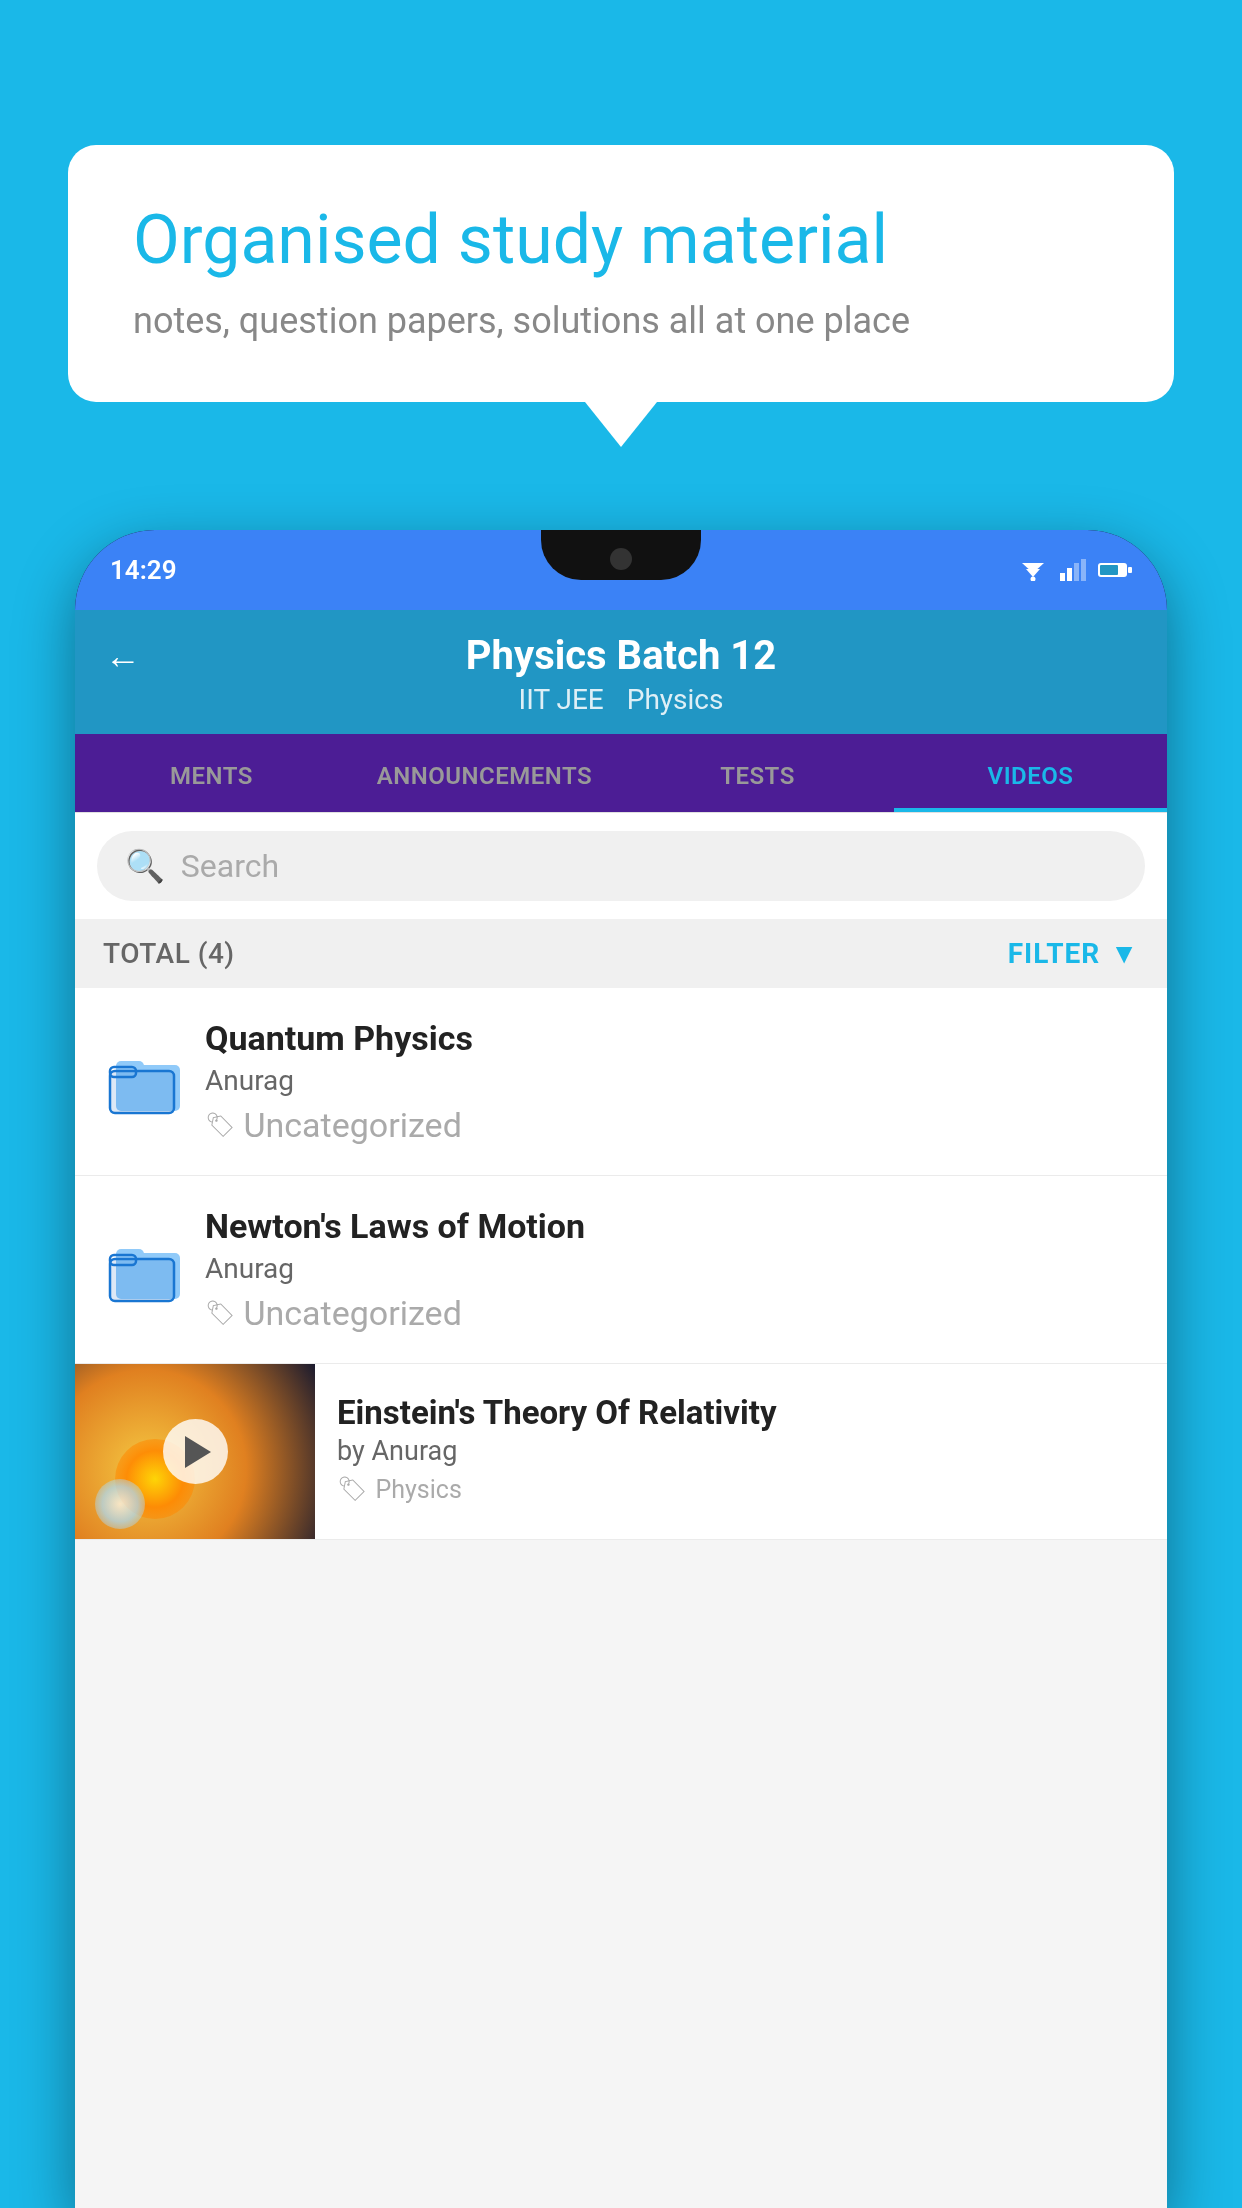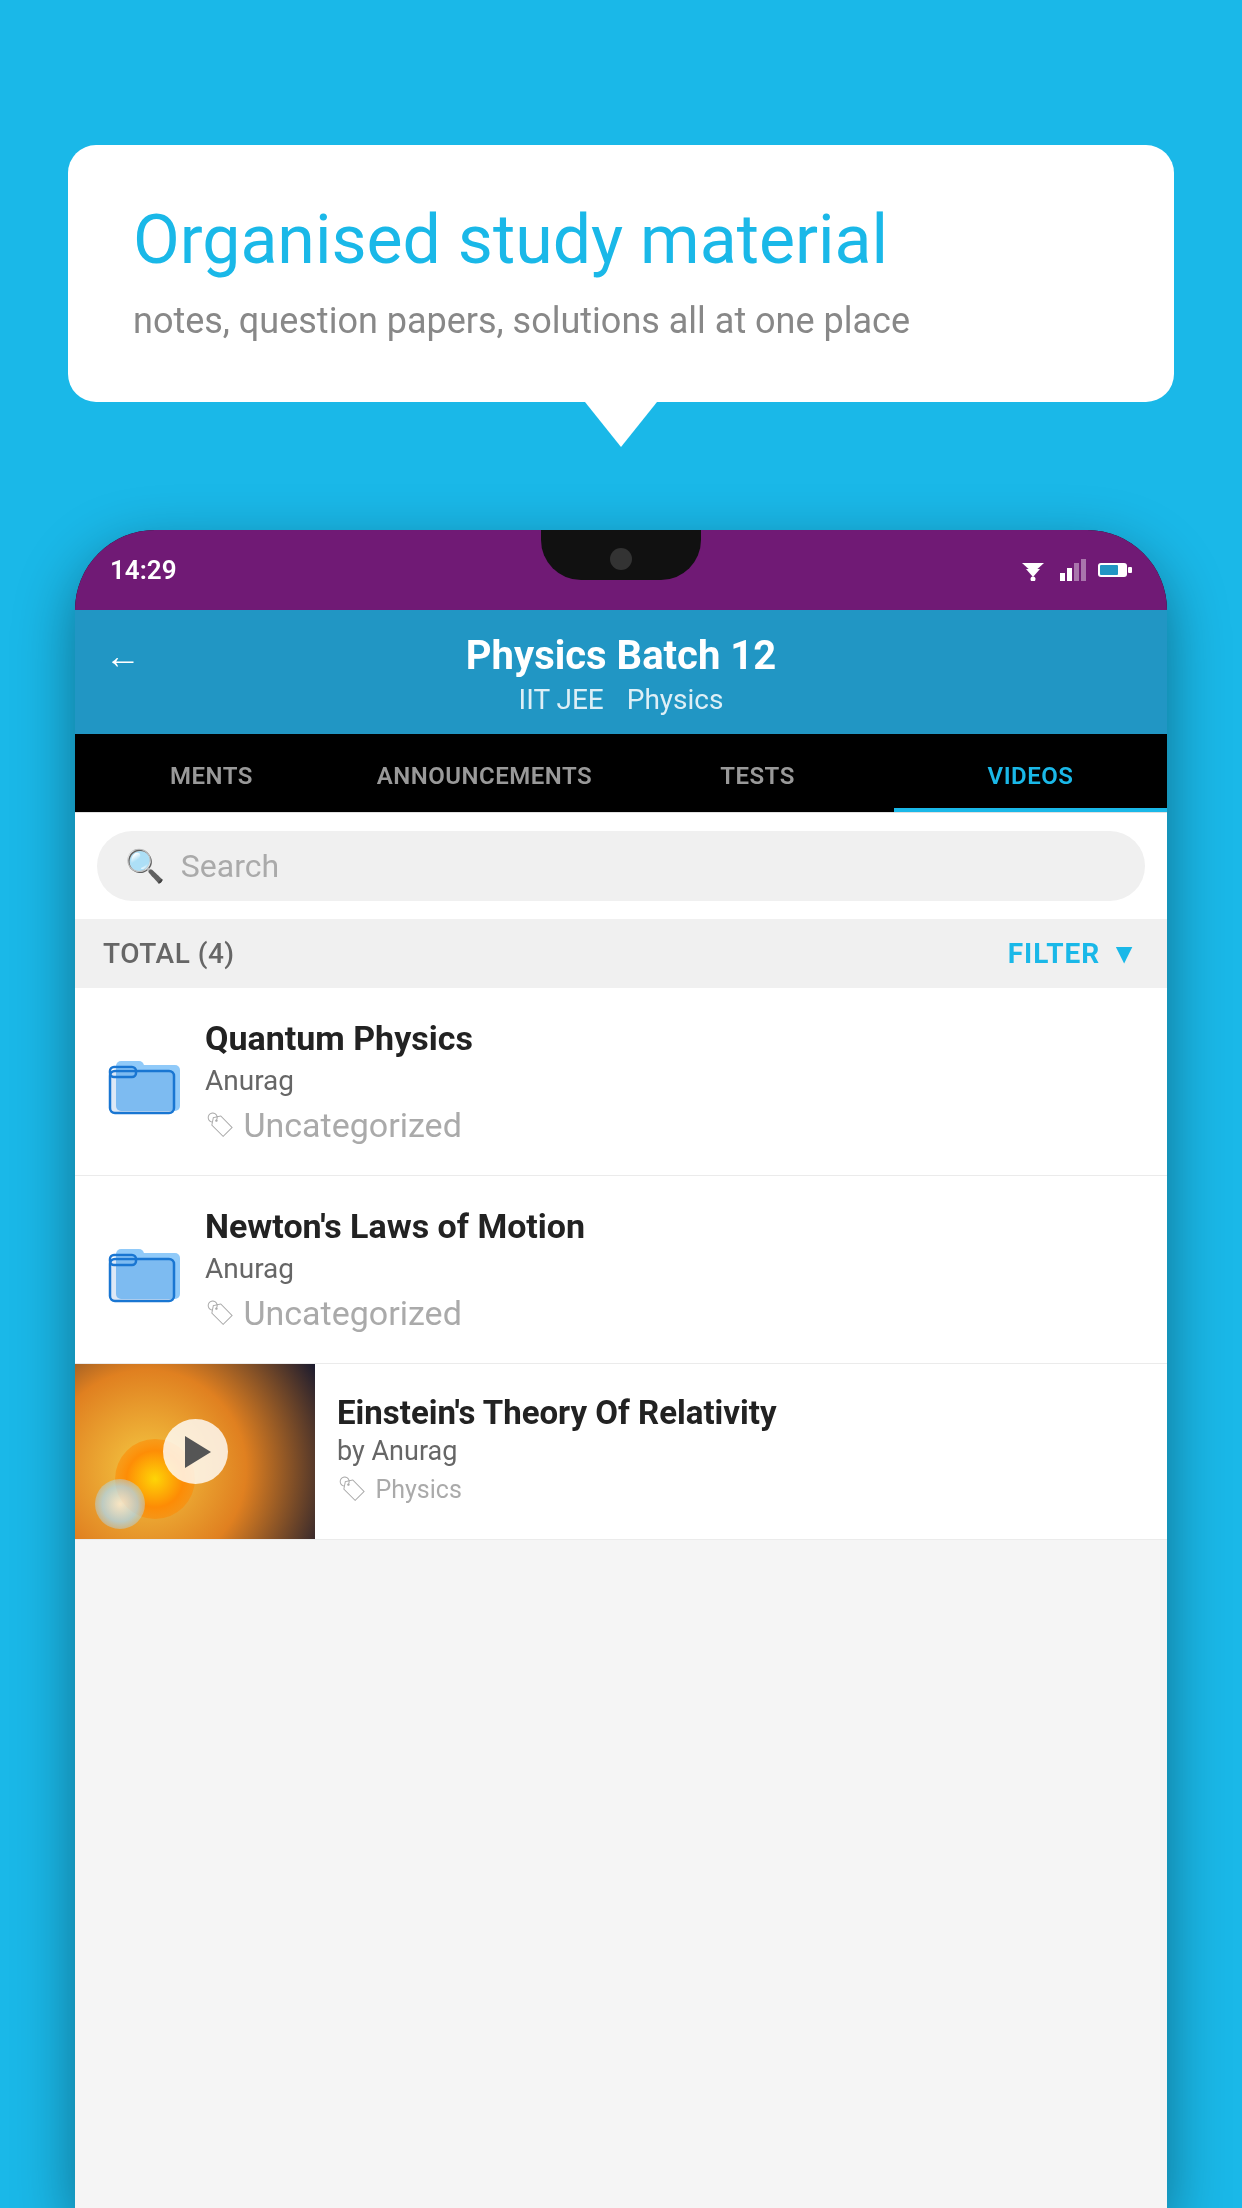--- a/index.html
+++ b/index.html
@@ -57,21 +57,21 @@
       right: 75px;
       bottom: 0;
       background: #111;
       border-radius: 80px 80px 0 0;
       overflow: hidden;
       box-shadow: 0 20px 60px rgba(0,0,0,0.4);
     }
 
     
     .phone-top-bar {
-      background: #701a75;
+      background: #3b82f6;
       height: 80px;
       display: flex;
       align-items: center;
       justify-content: space-between;
       padding: 0 35px;
       position: relative;
     }
     .phone-top-bar::before {
       content: '';
       position: absolute;
@@ -154,21 +154,21 @@
       margin-top: 4px;
       text-align: center;
     }
     .header-tag {
       display: inline-block;
       margin: 0 8px;
     }
 
     
     .tabs-bar {
-      background: #000000;
+      background: #4c1d95;
       display: flex;
       border-bottom: 1px solid #e0e0e0;
       overflow: hidden;
     }
     .tab-item {
       flex: 1;
       text-align: center;
       padding: 28px 8px 22px;
       font-size: 24px;
       color: #999;

